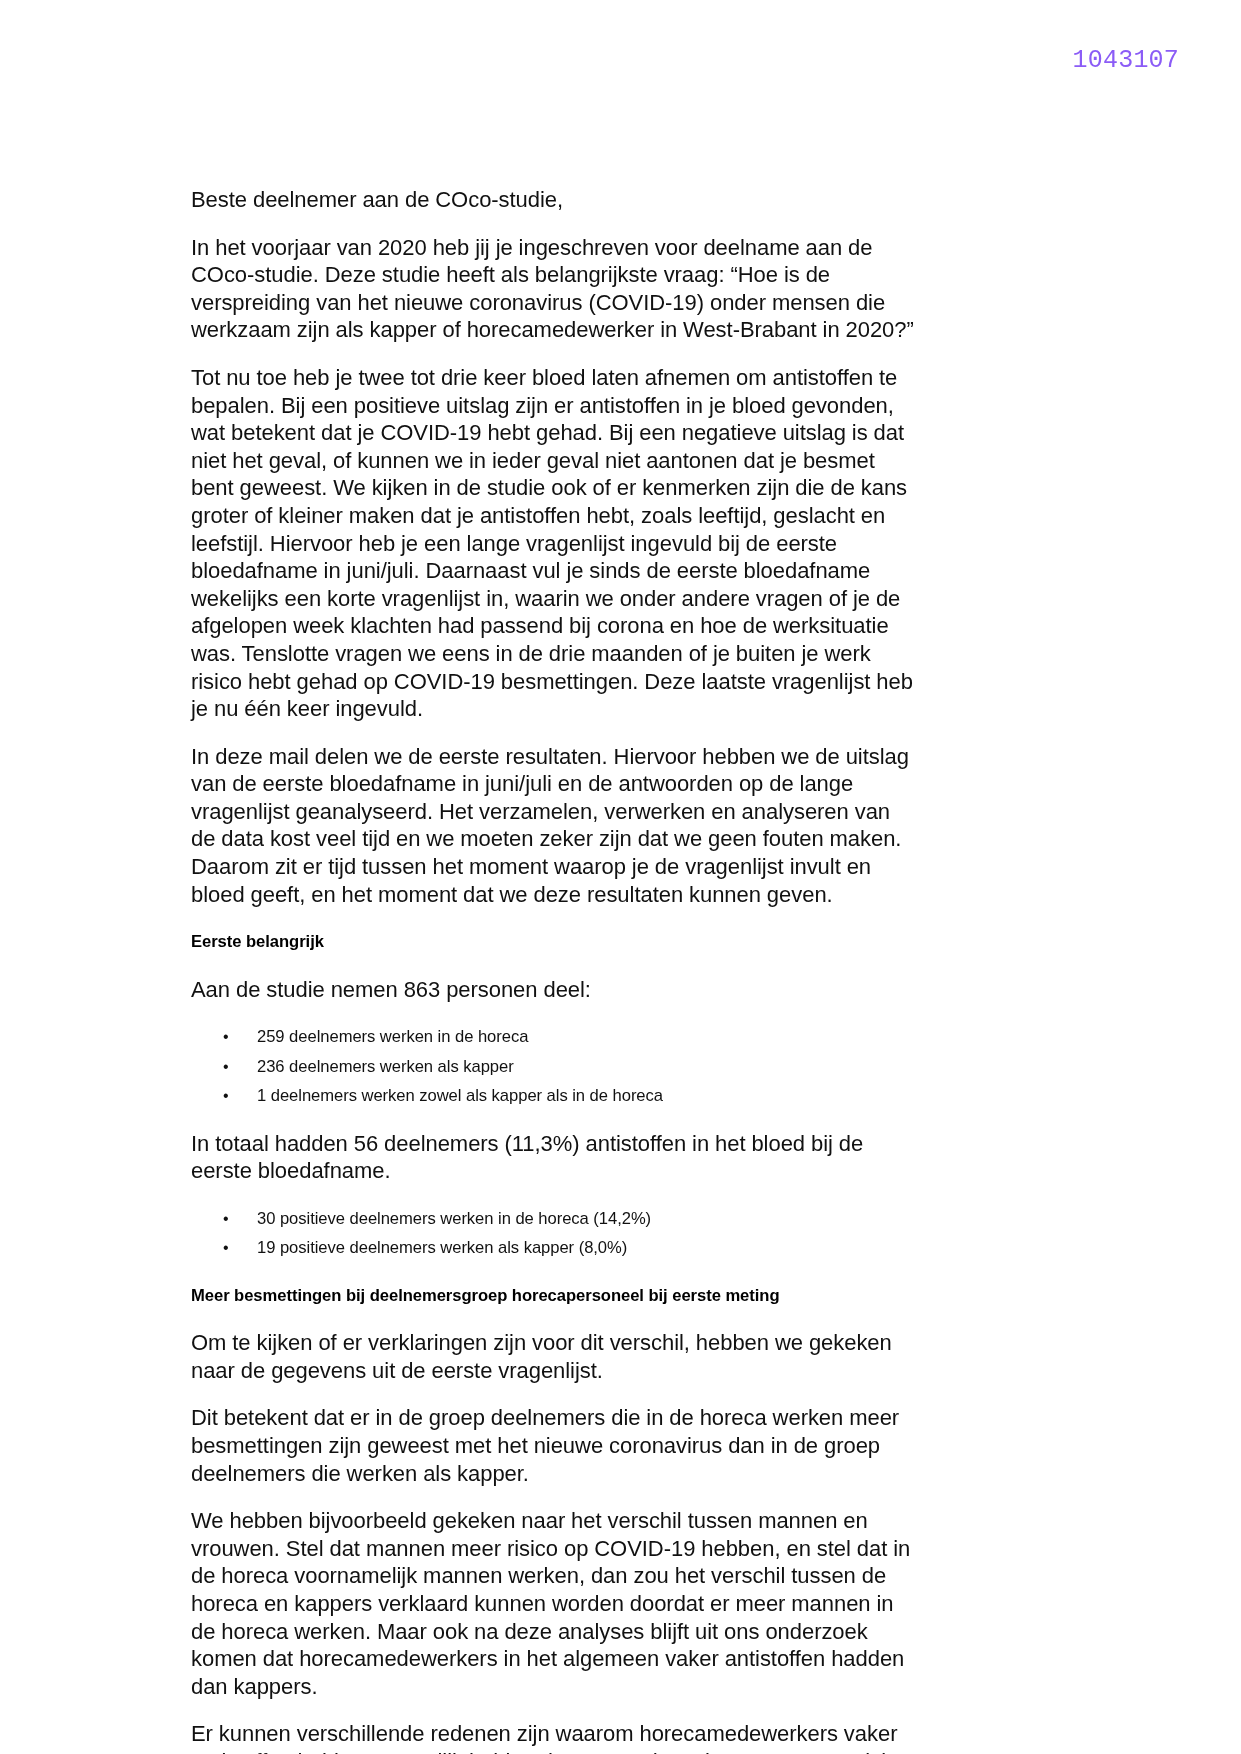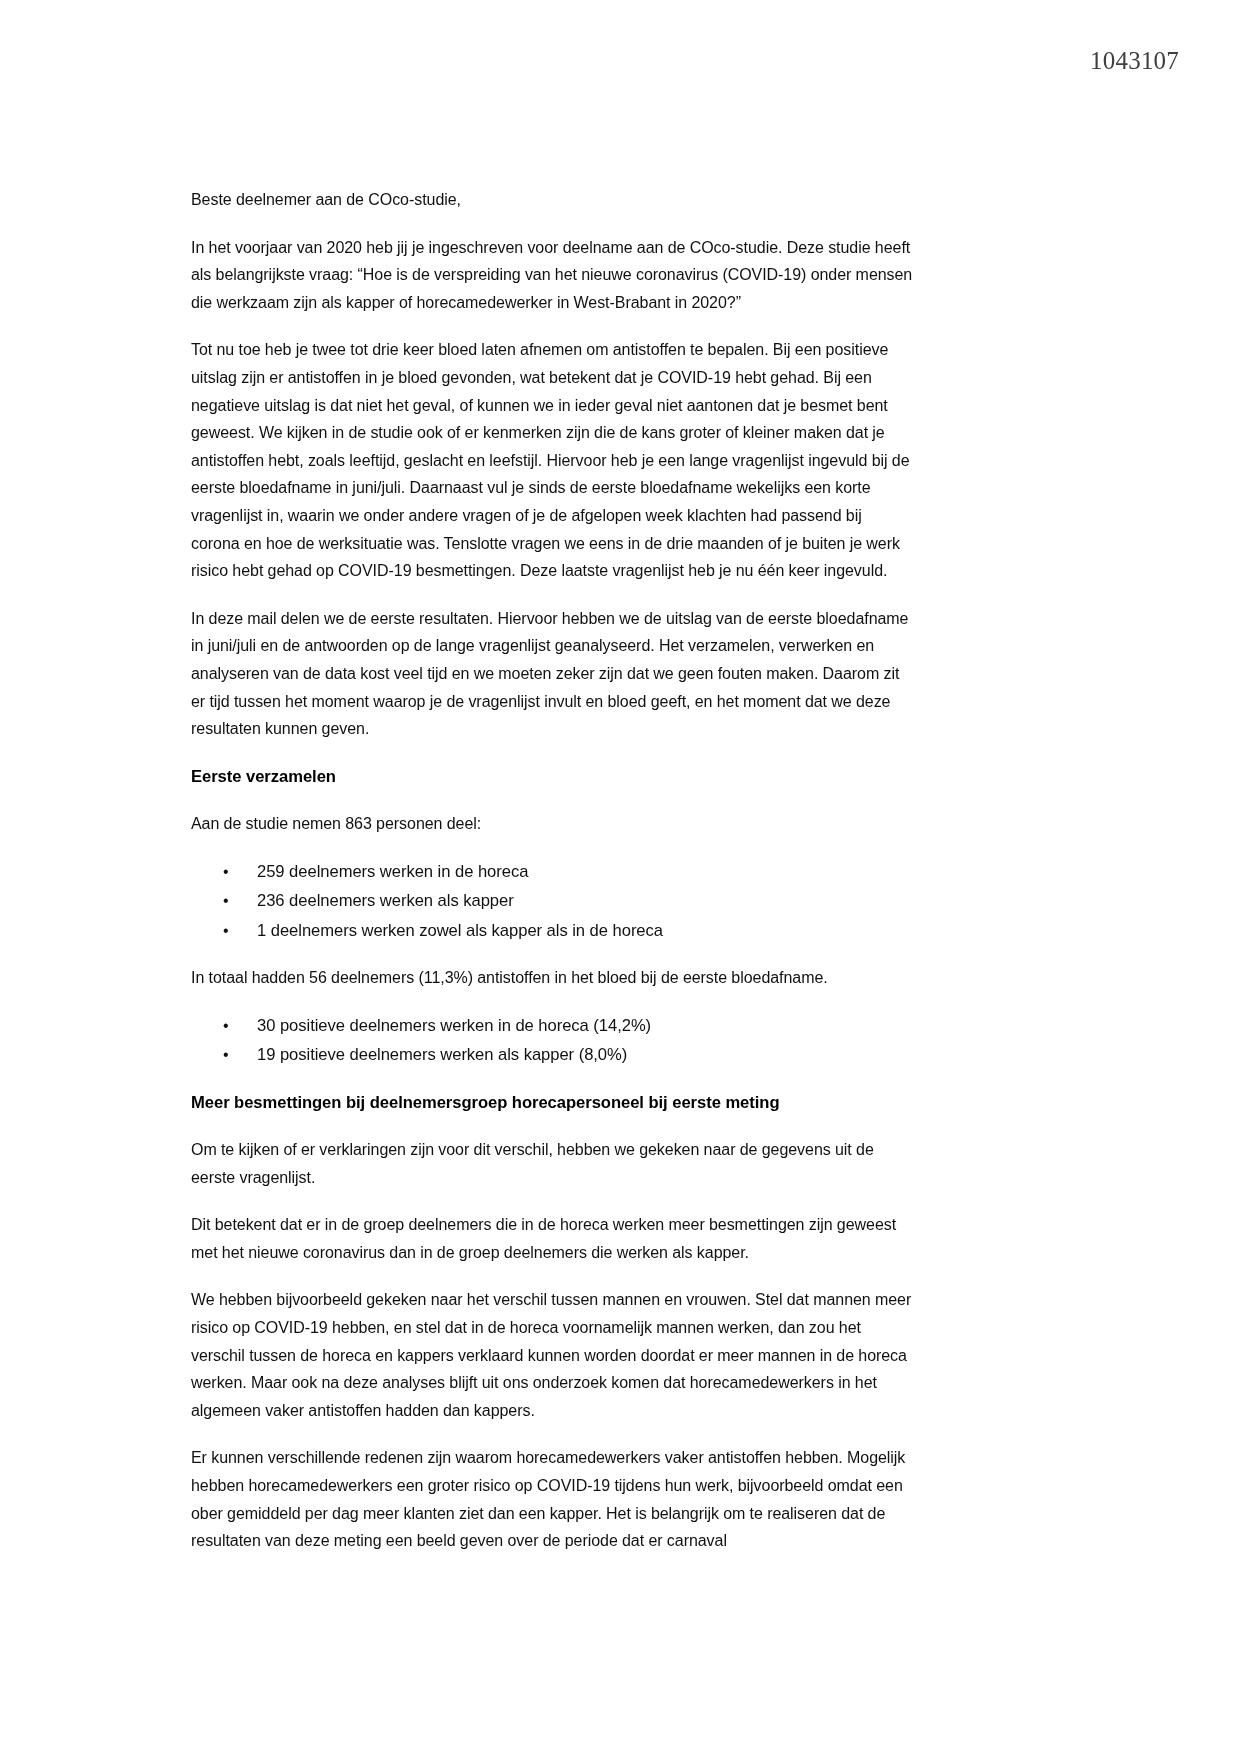--- a/index.html
+++ b/index.html
@@ -20,32 +20,32 @@
     overflow: hidden;
     box-sizing: border-box;
   }
   .page-number {
     position: absolute;
     top: 48px;
     right: 62px;
     font-size: 25px;
     line-height: 1;
     letter-spacing: 0.2px;
-    color: #404040;
-    font-family: Liberation Serif, serif;
+    color: #8b5cf6;
+    font-family: Liberation Mono, monospace;
   }
   .body-area {
     position: absolute;
     left: 191px;
     top: 186px;
     width: 723px;
   }
   p.para {
     margin: 0 0 20px 0;
-    font-size: 16px;
+    font-size: 22px;
     line-height: 27.6px;
     text-align: left;
     color: #111111;
     letter-spacing: -0.05px;
     word-spacing: -0.1px;
   }
   h2.heading {
     margin: 0 0 20px 0;
     font-size: 16.6px;
     line-height: 27.6px;
@@ -86,21 +86,21 @@
   <div class="body-area">
 
     <p class="para">Beste deelnemer aan de COco-studie,</p>
 
     <p class="para">In het voorjaar van 2020 heb jij je ingeschreven voor deelname aan de COco-studie. Deze studie heeft als belangrijkste vraag: “Hoe is de verspreiding van het nieuwe coronavirus (COVID-19) onder mensen die werkzaam zijn als kapper of horecamedewerker in West-Brabant in 2020?”</p>
 
     <p class="para">Tot nu toe heb je twee tot drie keer bloed laten afnemen om antistoffen te bepalen. Bij een positieve uitslag zijn er antistoffen in je bloed gevonden, wat betekent dat je COVID-19 hebt gehad. Bij een negatieve uitslag is dat niet het geval, of kunnen we in ieder geval niet aantonen dat je besmet bent geweest. We kijken in de studie ook of er kenmerken zijn die de kans groter of kleiner maken dat je antistoffen hebt, zoals leeftijd, geslacht en leefstijl. Hiervoor heb je een lange vragenlijst ingevuld bij de eerste bloedafname in juni/juli. Daarnaast vul je sinds de eerste bloedafname wekelijks een korte vragenlijst in, waarin we onder andere vragen of je de afgelopen week klachten had passend bij corona en hoe de werksituatie was. Tenslotte vragen we eens in de drie maanden of je buiten je werk risico hebt gehad op COVID-19 besmettingen. Deze laatste vragenlijst heb je nu één keer ingevuld.</p>
 
     <p class="para">In deze mail delen we de eerste resultaten. Hiervoor hebben we de uitslag van de eerste bloedafname in juni/juli en de antwoorden op de lange vragenlijst geanalyseerd. Het verzamelen, verwerken en analyseren van de data kost veel tijd en we moeten zeker zijn dat we geen fouten maken. Daarom zit er tijd tussen het moment waarop je de vragenlijst invult en bloed geeft, en het moment dat we deze resultaten kunnen geven.</p>
 
-    <h2 class="heading">Eerste verzamelen</h2>
+    <h2 class="heading">Eerste belangrijk</h2>
 
     <p class="para">Aan de studie nemen 863 personen deel:</p>
 
     <ul class="bullets">
       <li>
         <span class="dot">•</span>
         <span>259 deelnemers werken in de horeca</span>
       </li>
       <li>
         <span class="dot">•</span>

